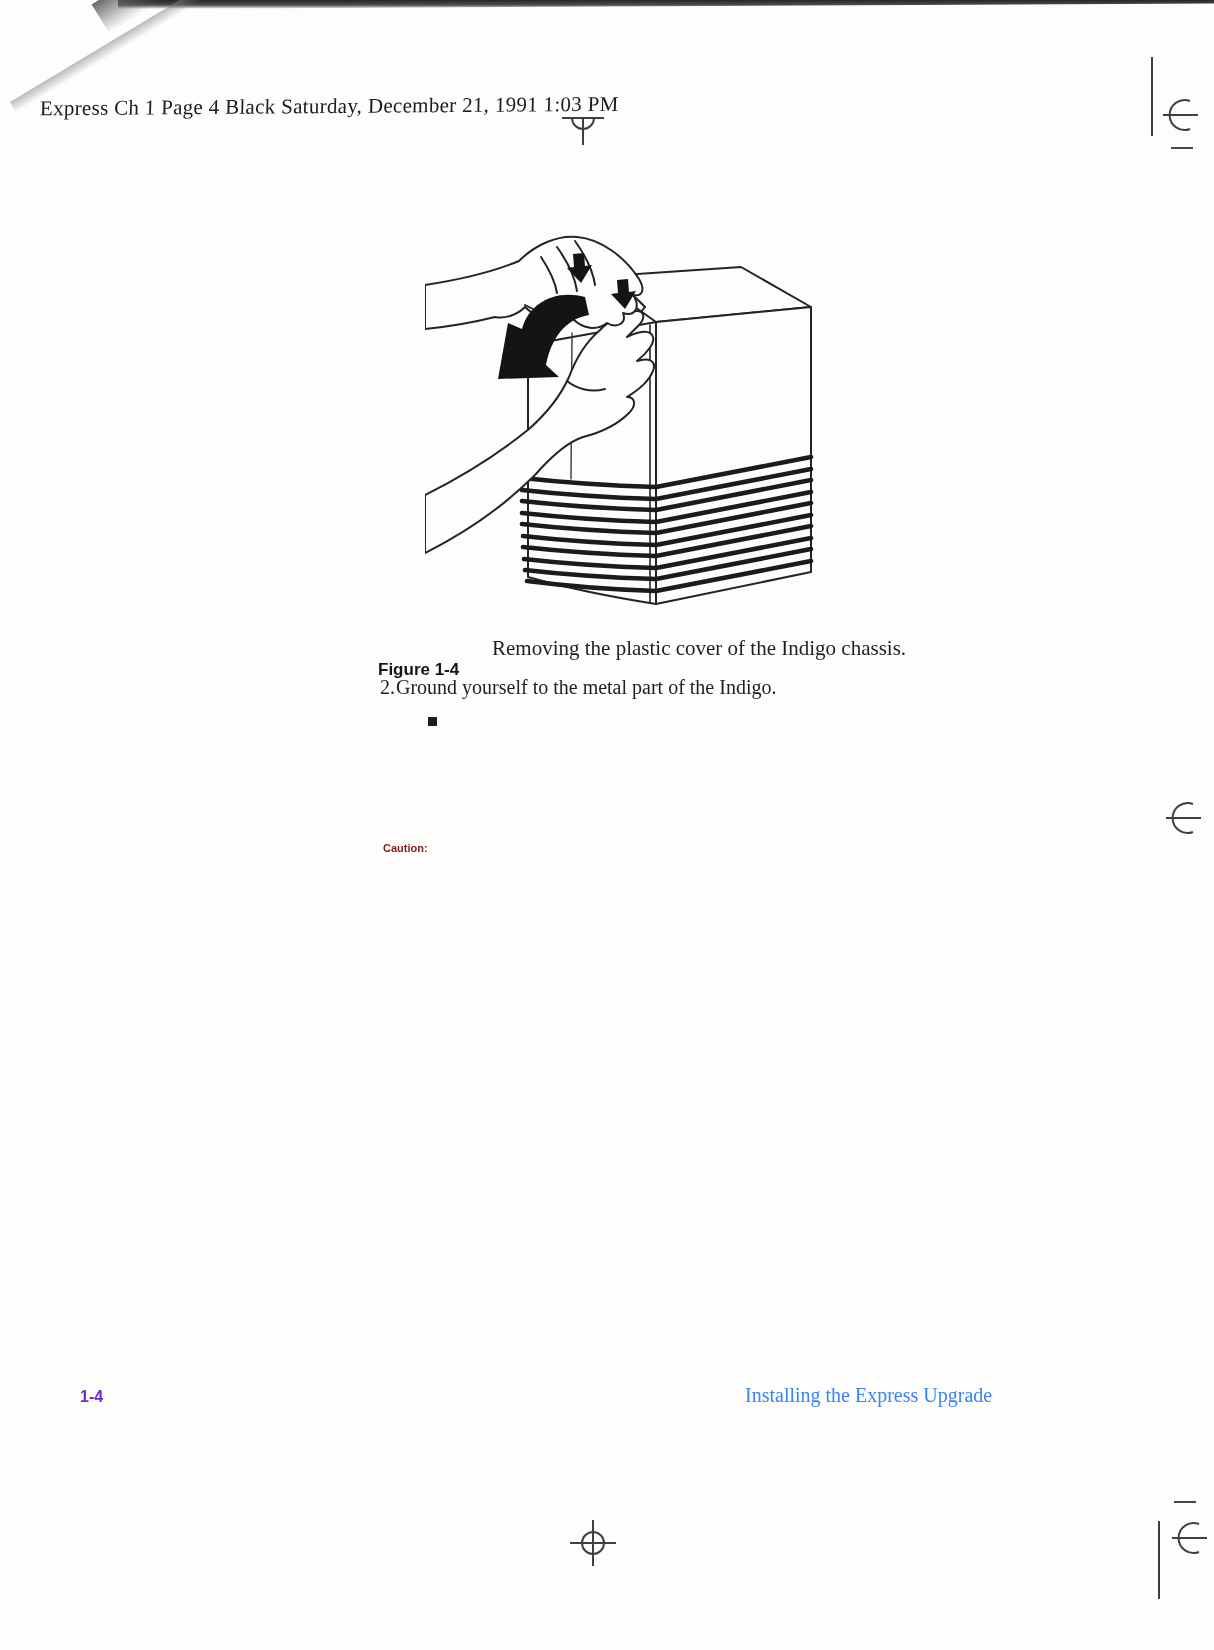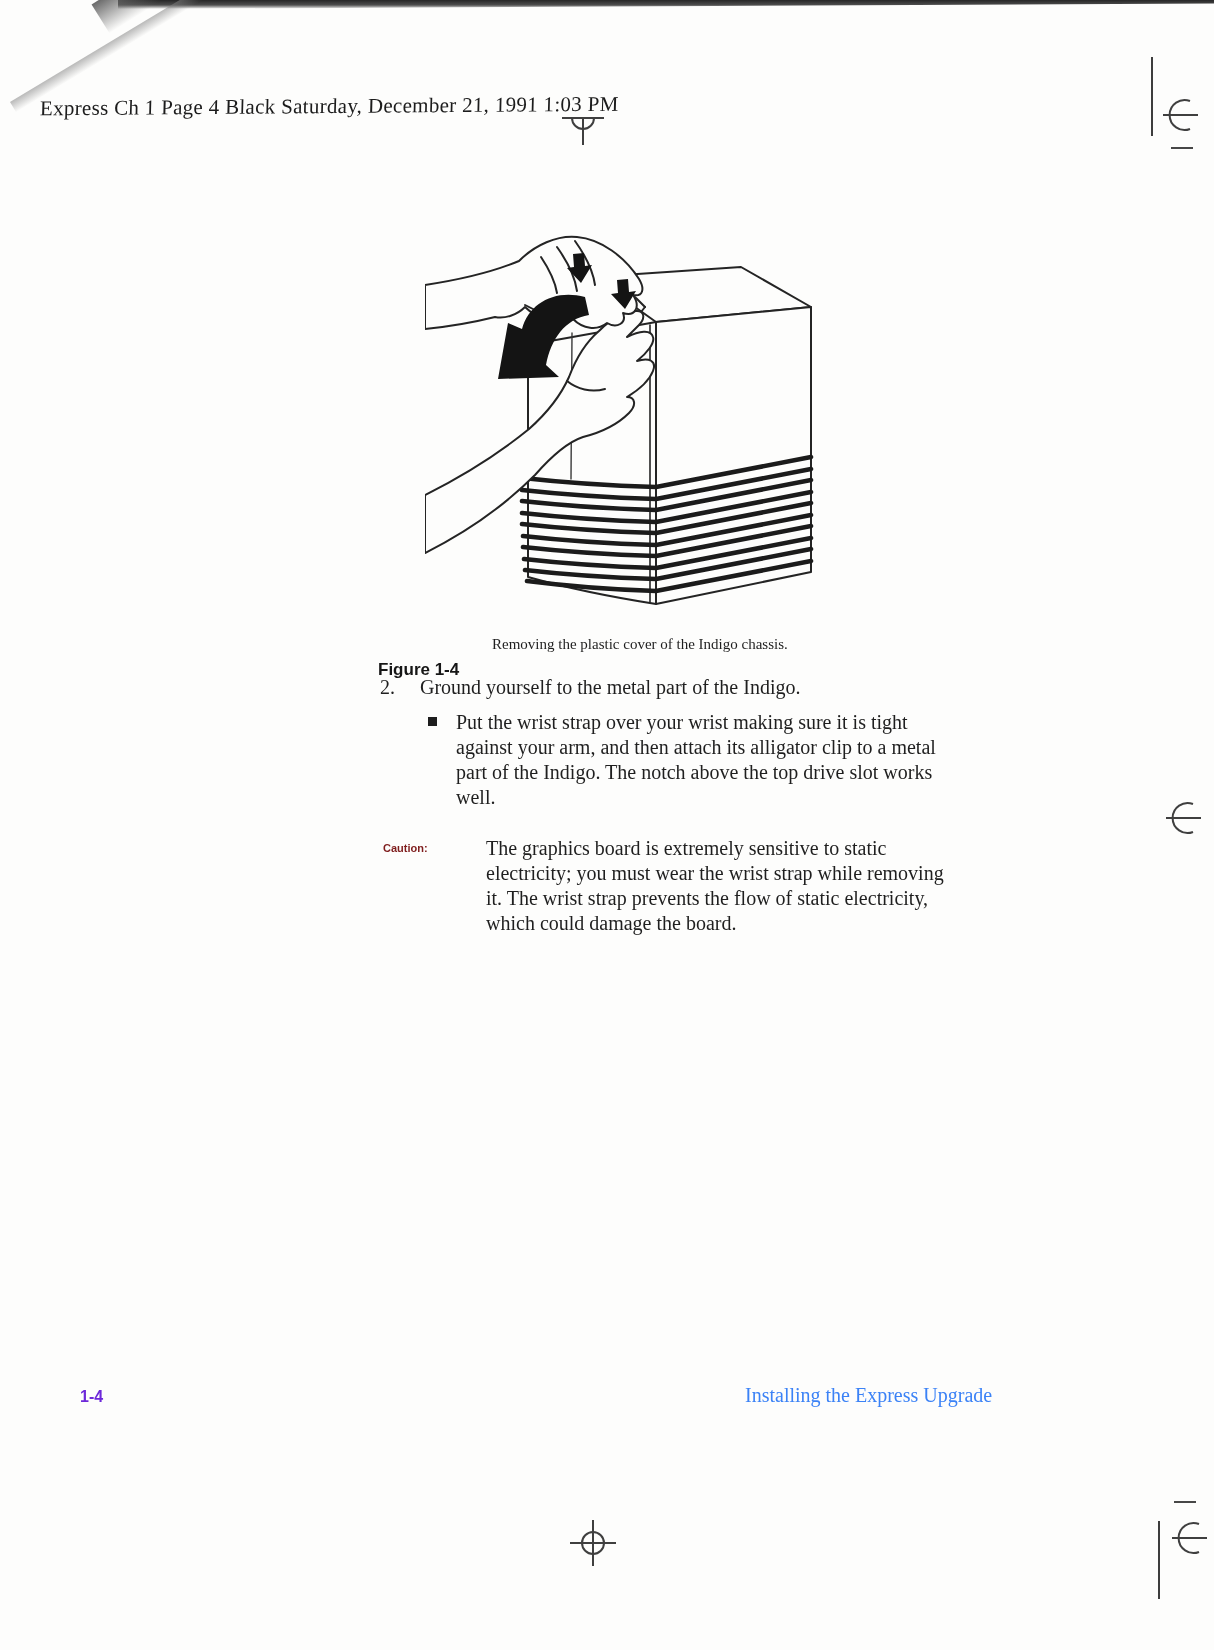--- a/index.html
+++ b/index.html
@@ -29,23 +29,23 @@
     transform:rotate(-32deg);
   }
 
   
   .abs{position:absolute;}
   .header-line{
     left:40px;top:94px;font-size:21px;letter-spacing:.3px;color:#1c1c1c;
     transform:rotate(-.45deg) skewX(-2deg);white-space:nowrap;
   }
   .fig-label{left:378px;top:660px;font-family:"Liberation Sans",sans-serif;font-weight:bold;font-size:17px;color:#161616;}
-  .fig-caption{left:492px;top:636px;font-size:15px;text-align:center;}
+  .fig-caption{left:492px;top:636px;font-size:21px;text-align:center;}
   .step-number{left:380px;top:676px;font-size:20px;}
-  .step-text{left:420px;top:676px;font-size:20px;text-align:right;}
+  .step-text{left:396px;top:676px;font-size:20px;text-align:right;}
   .bullet-square{left:428px;top:717px;width:9px;height:9px;background:#1d1d1d;}
   .bullet-text{left:456px;top:710px;width:540px;font-size:20px;line-height:25px;white-space:pre-line;}
   .caution-label{left:383px;top:842px;font-family:"Liberation Sans",sans-serif;font-weight:bold;font-size:11px;color:#7f1d1d;}
   .caution-text{left:486px;top:836px;width:540px;font-size:20px;line-height:25px;white-space:pre-line;}
   .footer-page-number{left:80px;top:1388px;font-family:"Liberation Sans",sans-serif;font-weight:bold;font-size:16px;color:#6d28d9;}
   .footer-running-title{left:745px;top:1384px;font-size:20px;color:#3b82f6;}
 
   
   .trim-vline{position:absolute;width:2px;background:#3d3d3d;}
   .trim-dash{position:absolute;height:2px;background:#474747;}
@@ -144,30 +144,22 @@
     </g>
   </svg>
 
   <div class="abs fig-label">Figure 1-4</div>
   <div class="abs fig-caption">Removing the plastic cover of the Indigo chassis.</div>
 
   <div class="abs step-number">2.</div>
   <div class="abs step-text">Ground yourself to the metal part of the Indigo.</div>
 
   <div class="abs bullet-square"></div>
-  <div class="abs bullet-text">Put the wrist strap over your wrist making sure it is tight
-against your arm, and then attach its alligator clip to a metal
-part of the Indigo. The notch above the top drive slot works
-well.</div>
 
   <div class="abs caution-label">Caution:</div>
-  <div class="abs caution-text">The graphics board is extremely sensitive to static
-electricity; you must wear the wrist strap while removing
-it. The wrist strap prevents the flow of static electricity,
-which could damage the board.</div>
 
   <svg class="mark-svg" style="left:1166px;top:800px" width="40" height="38" viewBox="0 0 40 38">
     <path d="M 27,4 A 15,15 0 1 0 27,32"></path>
     <line x1="0" y1="18" x2="35" y2="18"></line>
   </svg>
 
   <div class="abs footer-page-number">1-4</div>
   <div class="abs footer-running-title">Installing the Express Upgrade</div>
 
   <svg class="mark-svg" style="left:570px;top:1520px" width="46" height="46" viewBox="0 0 46 46">

